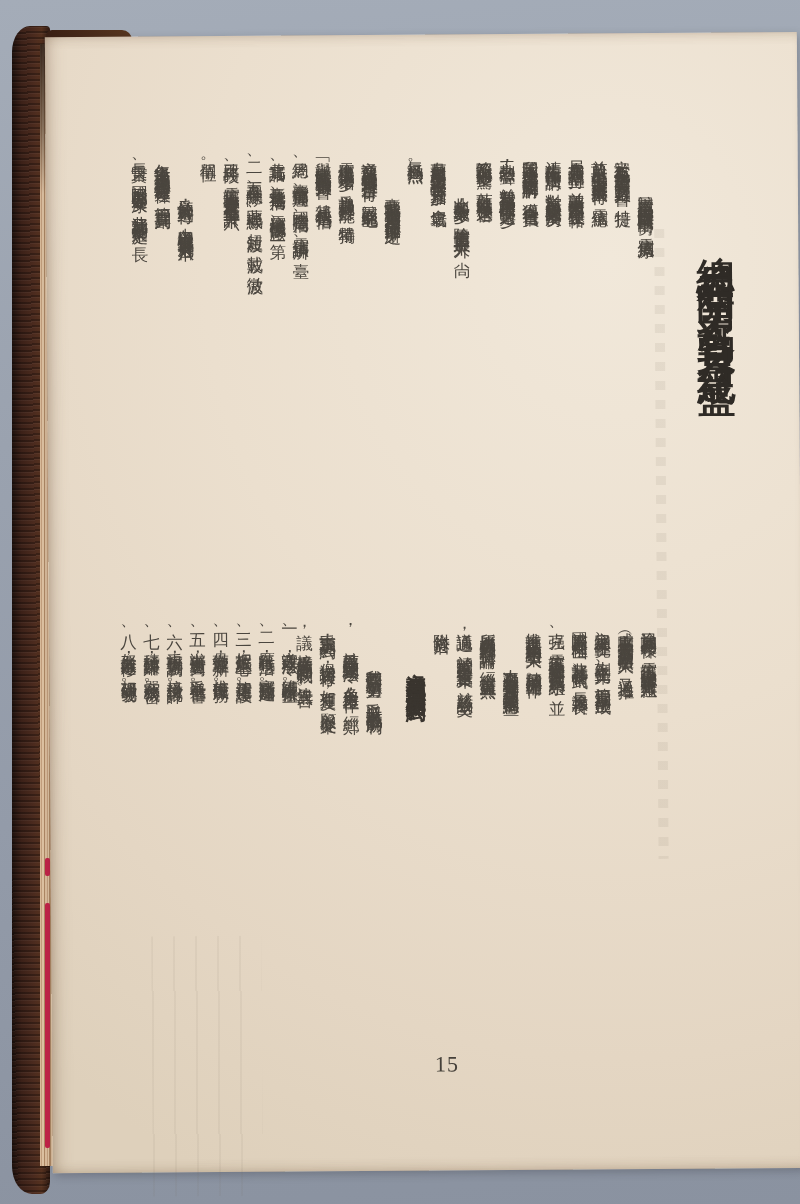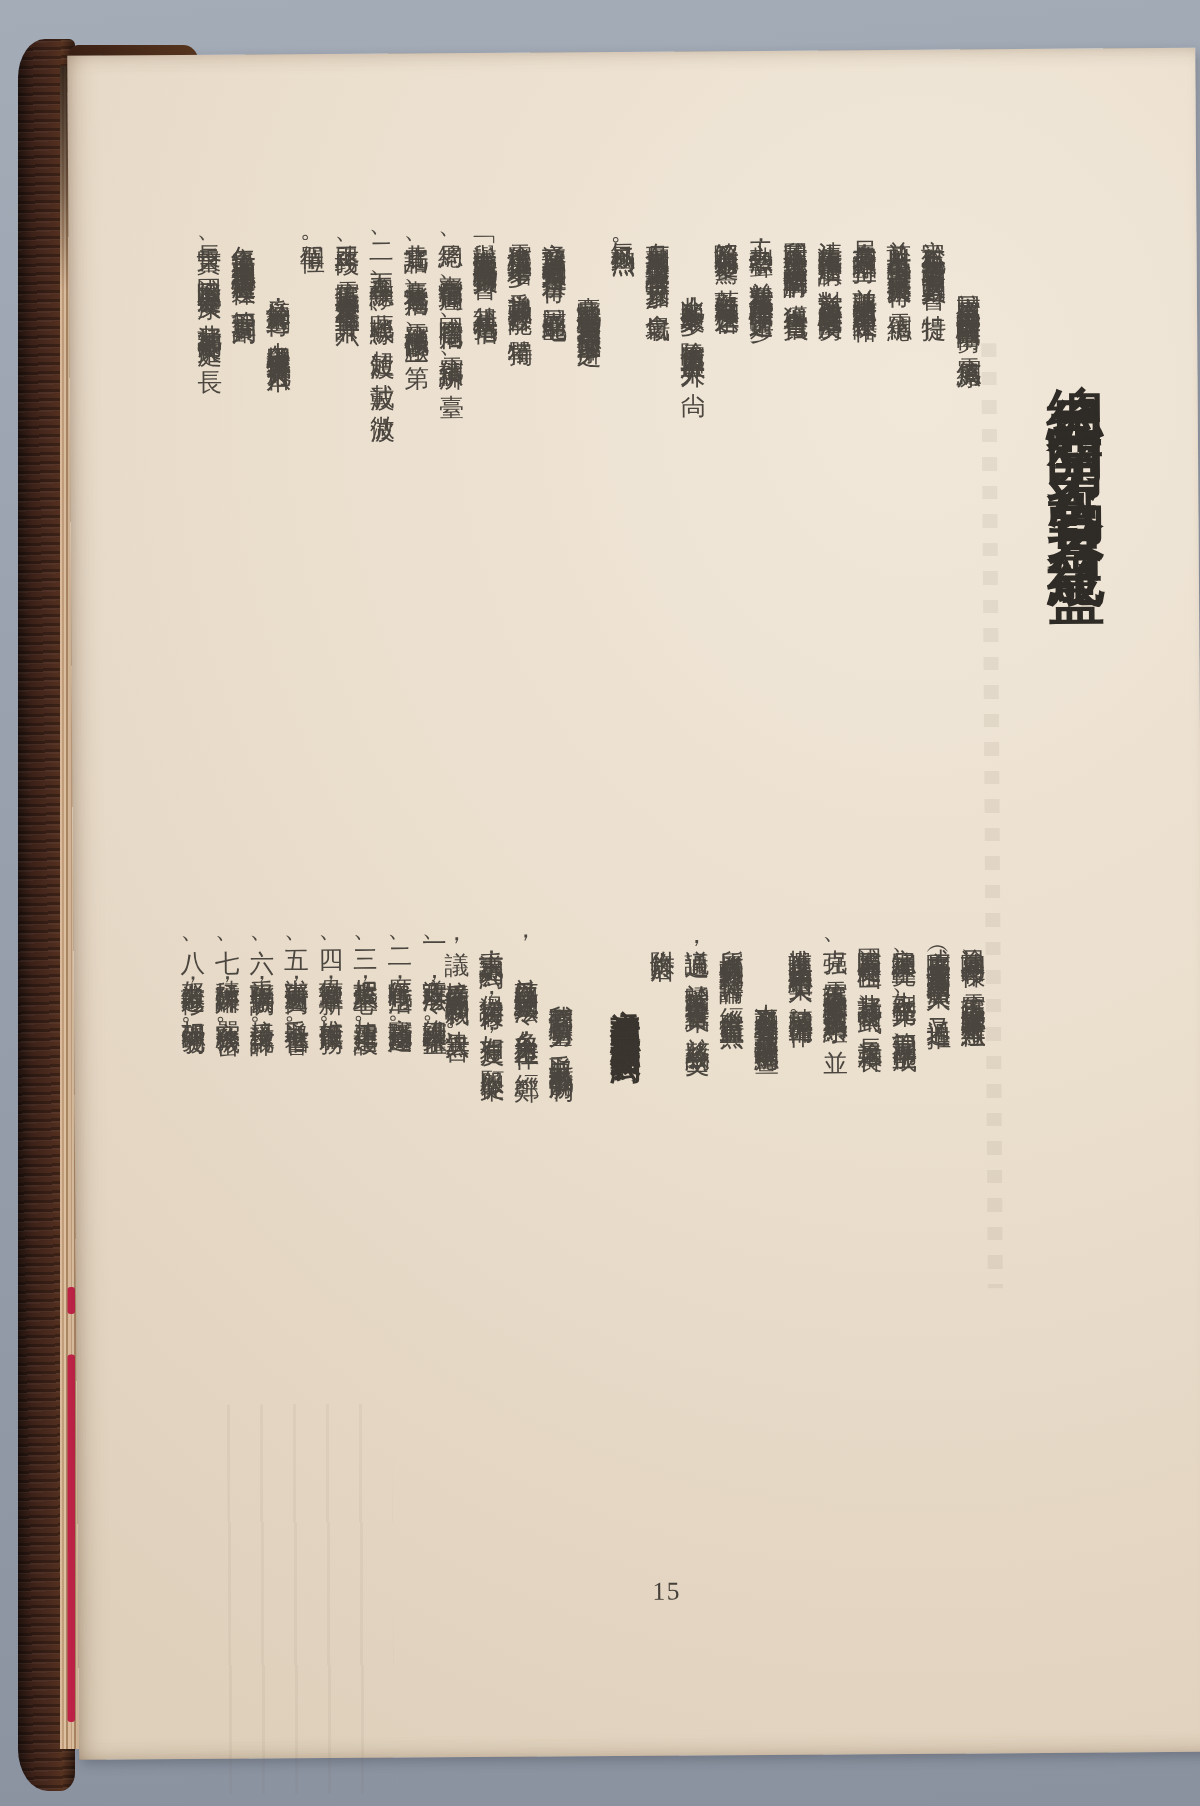--- a/index.html
+++ b/index.html
@@ -55,21 +55,21 @@
   .headline{
     position:absolute;left:646px;top:194px;width:46px;
     font-size:38px;letter-spacing:10px;font-weight:700;color:#2f2b26;line-height:46px;
   }
   .pact-heading{
     position:absolute;left:352px;top:622px;width:30px;
     font-size:20px;letter-spacing:2px;font-weight:700;color:#3a352f;line-height:30px;
   }
   .pagenum{
     position:absolute;left:383px;top:1017px;
-    font-size:17px;letter-spacing:1px;color:#45403a;
+    font-size:22px;letter-spacing:1px;color:#45403a;
   }
   
   .ghost{position:absolute;pointer-events:none;}
   .ghost.g1{
     left:608px;top:196px;width:10px;height:630px;opacity:.12;
     background:repeating-linear-gradient(180deg,#8a7f6e 0 9px,transparent 9px 19px);
   }
   .ghost.g2{
     left:100px;top:900px;width:110px;height:260px;opacity:.07;
     background:repeating-linear-gradient(90deg,#6e6354 0 2px,transparent 2px 22px);

